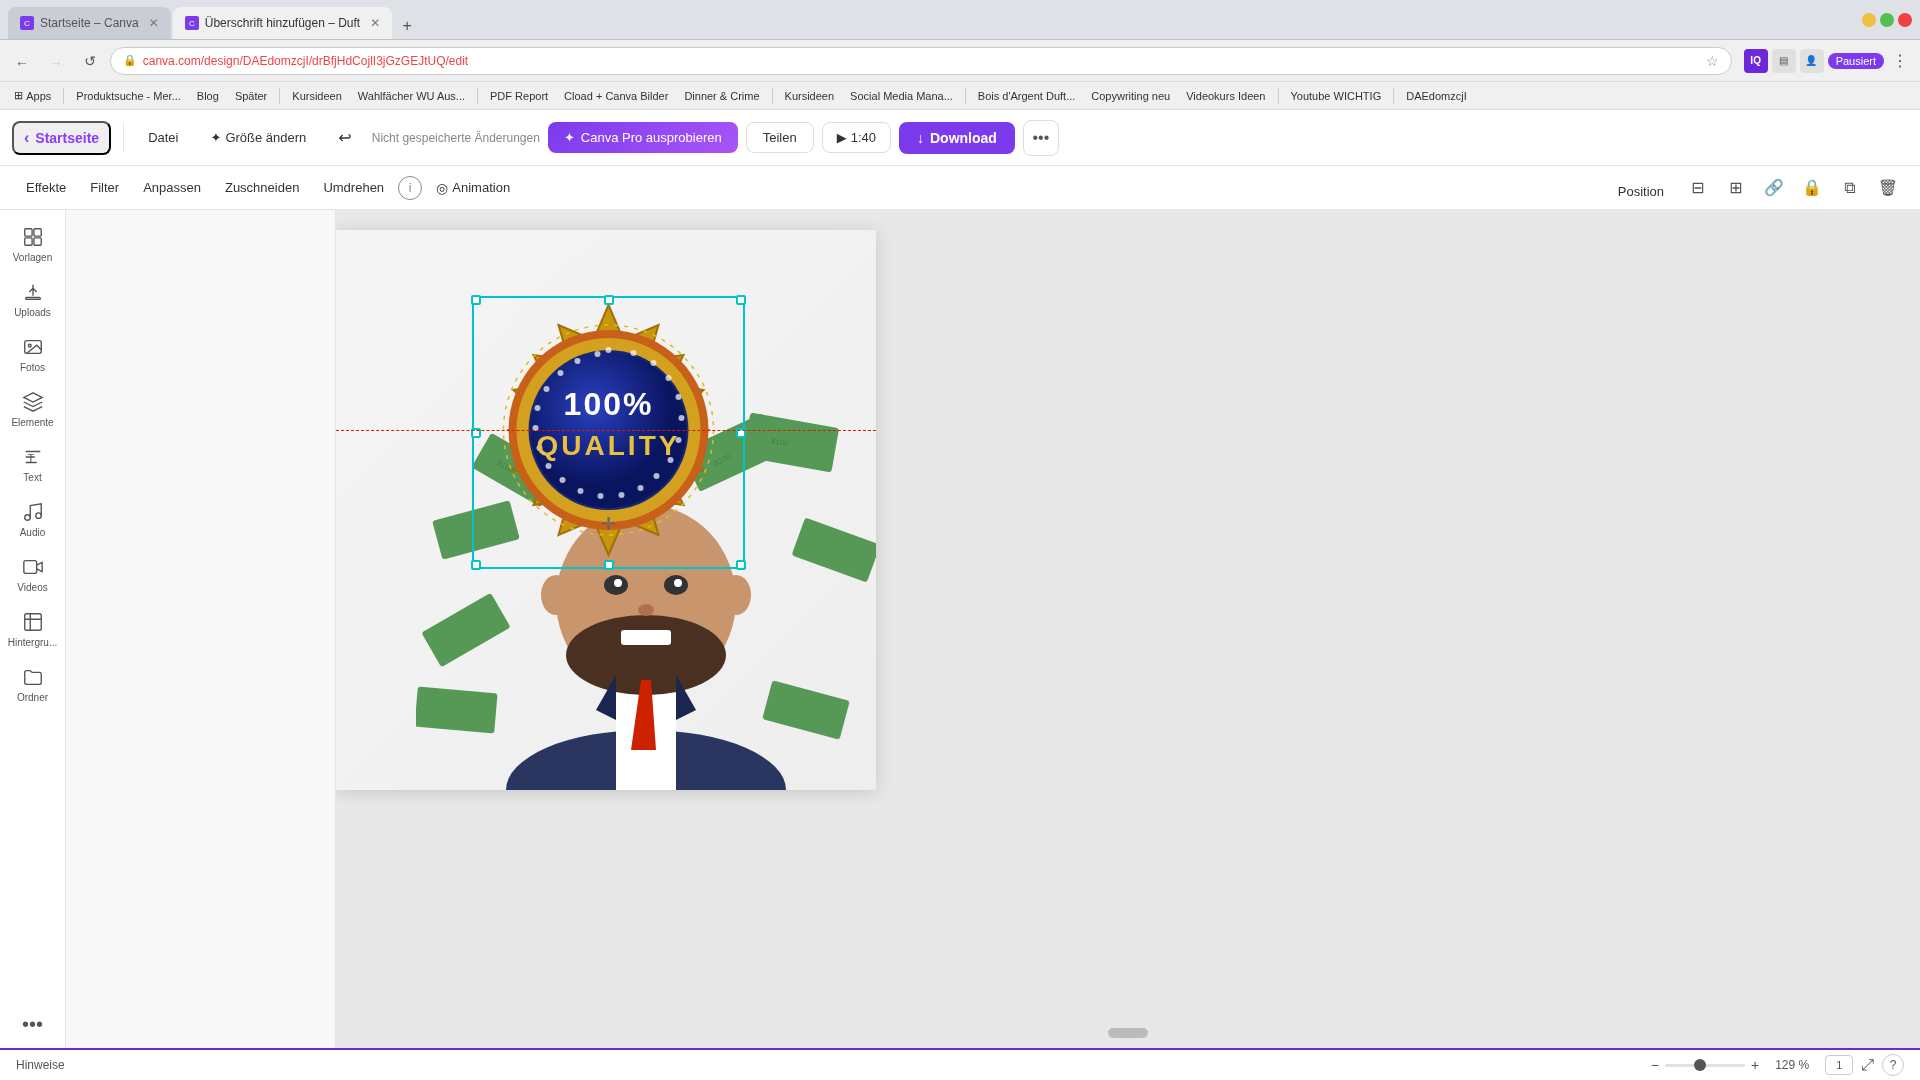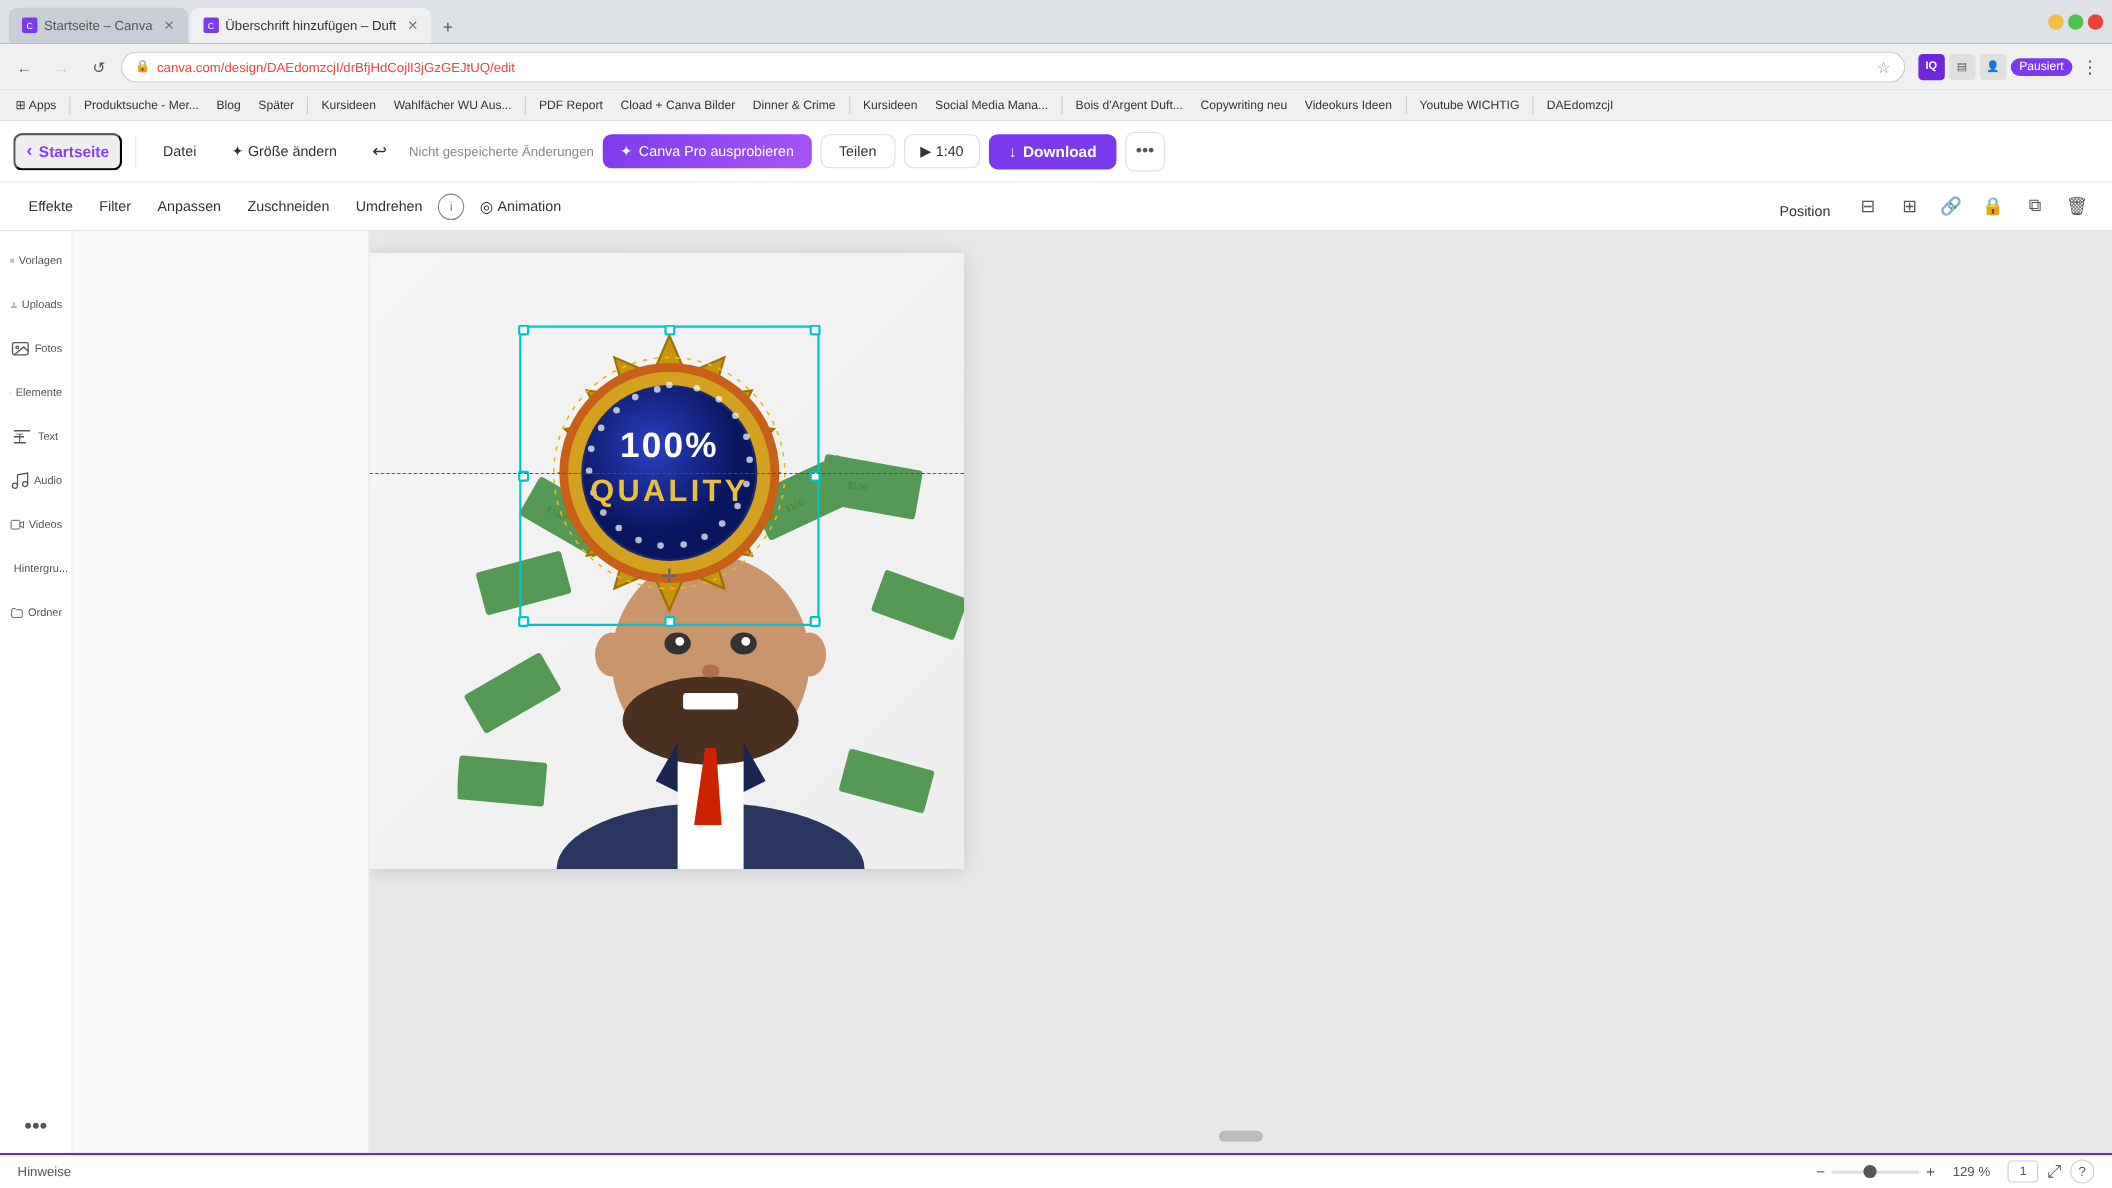--- a/index.html
+++ b/index.html
@@ -44,21 +44,21 @@
     .toolbar-info-btn { width: 24px; height: 24px; border-radius: 50%; border: 1.5px solid #888; display: flex; align-items: center; justify-content: center; font-size: 12px; color: #888; cursor: pointer; }
     .toolbar-right-btns { margin-left: auto; display: flex; align-items: flex-end; gap: 6px; }
     .toolbar-icon-btn { width: 32px; height: 32px; border-radius: 6px; display: flex; align-items: center; justify-content: center; cursor: pointer; color: #555; font-size: 14px; }
     .position-btn { padding: 5px 12px; border-radius: 6px; font-size: 13px; color: #333; cursor: pointer; background: none; border: none; font-weight: 500; }
 
     
     .main-area { display: flex; height: calc(1080px - 40px - 42px - 28px - 56px - 44px - 32px); background: #f0f0f0; }
 
     
     .left-sidebar { width: 66px; background: white; border-right: 1px solid #e5e5e5; display: flex; flex-direction: column; align-items: center; padding: 8px 0; gap: 2px; }
-    .sidebar-item { width: 56px; display: flex; align-items: center; padding: 8px 4px; border-radius: 8px; cursor: pointer; font-size: 10px; color: #555; gap: 4px; }
+    .sidebar-item { width: 56px; display: flex; flex-direction: column; align-items: center; padding: 8px 4px; border-radius: 8px; cursor: pointer; font-size: 10px; color: #555; gap: 4px; }
     .sidebar-item svg { width: 22px; height: 22px; }
     .sidebar-bottom { margin-top: auto; }
     .sidebar-dots { width: 32px; height: 32px; display: flex; align-items: center; justify-content: center; cursor: pointer; color: #555; font-size: 20px; border-radius: 50%; }
 
     
     .panel { width: 270px; background: white; border-right: 1px solid #e5e5e5; overflow-y: auto; }
 
     
     .canvas-area { flex: 1; position: relative; overflow: hidden; background: #e8e8e8; display: flex; align-items: flex-start; justify-content: center; padding-top: 20px; }
     .canvas-page { background: white; width: 540px; height: 560px; position: relative; box-shadow: 0 2px 16px rgba(0,0,0,0.15); overflow: hidden; }

